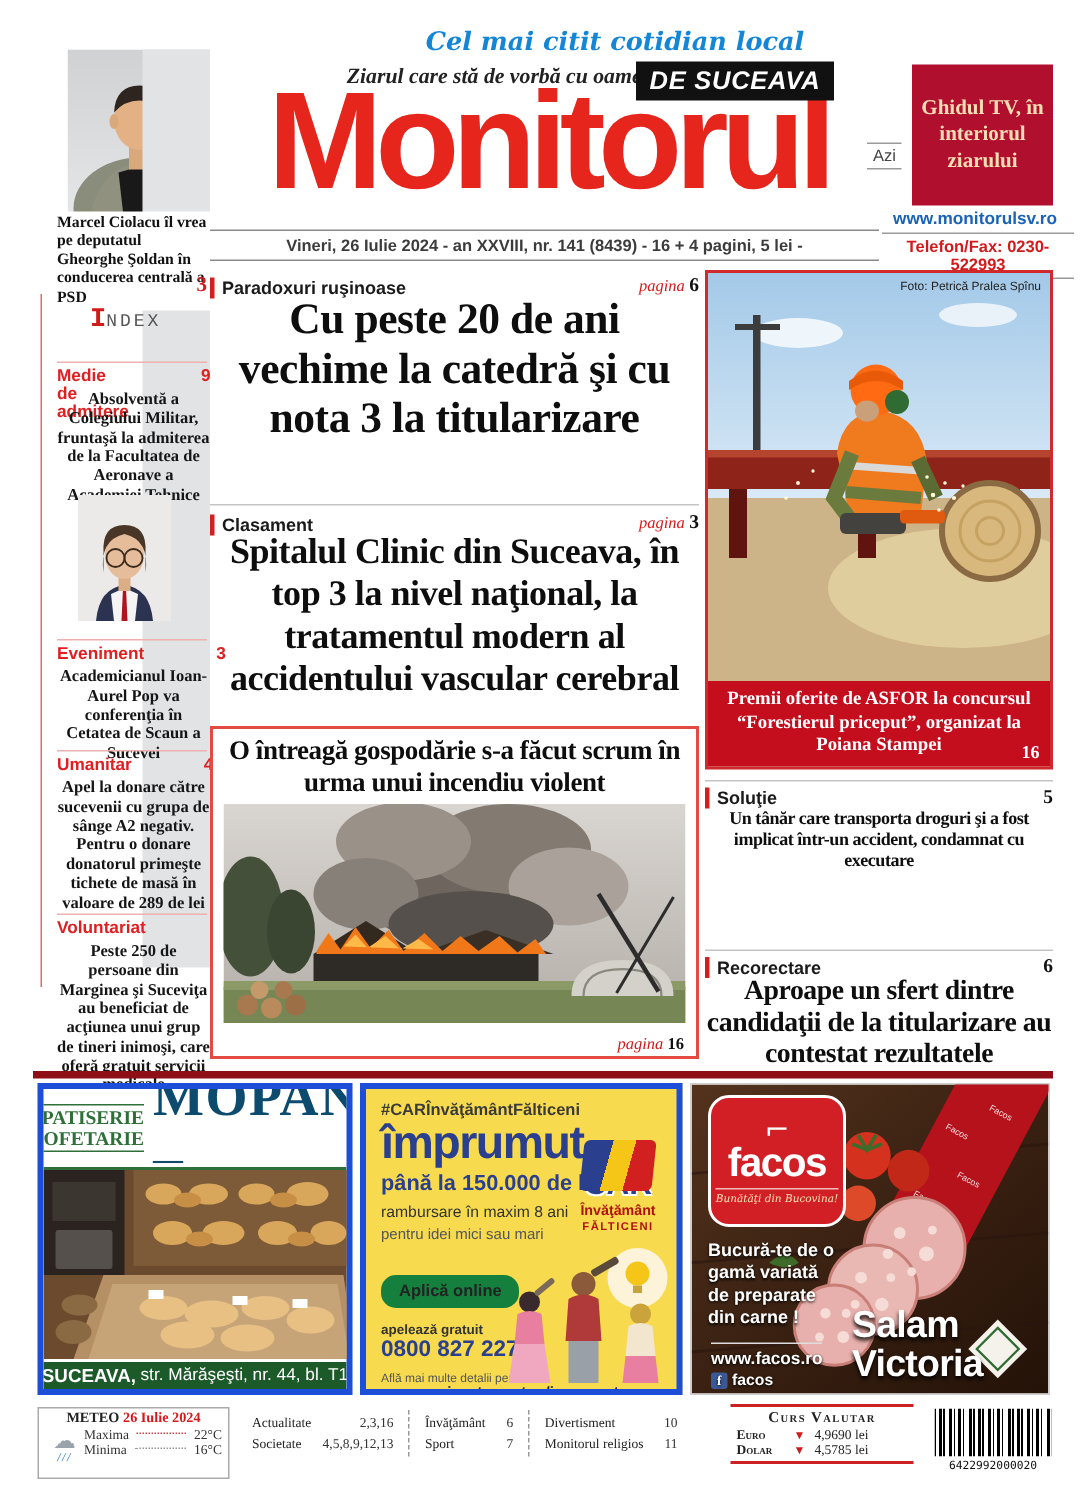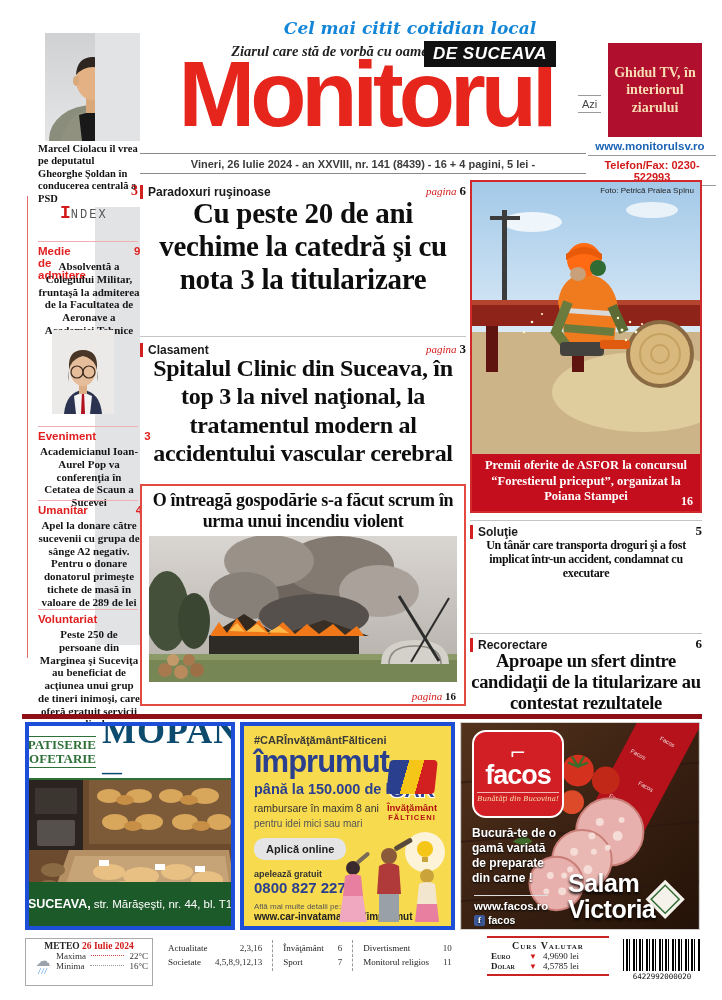--- a/index.html
+++ b/index.html
@@ -92,33 +92,33 @@
   .ad { border: 4px solid #1d4ed8; overflow: hidden; }
   .mopan { left: 25px; top: 722px; width: 210px; height: 208px; background: #fff; }
   .mopan-head { height: 54px; display: flex; align-items: center; justify-content: center;
     gap: 6px; border-bottom: 2px solid #2f7038; }
   .mopan-sub { font-family: "Liberation Serif", serif; font-weight: bold; color: #2f7038;
     font-size: 13px; line-height: 1.05; text-align: right; border-top: 1px solid #2f7038;
     border-bottom: 1px solid #2f7038; padding: 1px 0; }
   .mopan-brand { font-family: "Liberation Serif", serif; font-weight: bold;
     color: #0c4a6e; font-size: 36px; letter-spacing: 1px; }
   .mopan-brand:after { content: "—"; font-size: 20px; vertical-align: 6px; }
-  .mopan-bar { position: absolute; bottom: 0; left: 0; right: 0; height: 44px;
+  .mopan-bar { position: absolute; bottom: 0; left: 0; right: 0; height: 18px;
     background: #1d5a2a; color: #fff; display: flex; align-items: center;
     justify-content: center; font-size: 11.5px; white-space: nowrap; }
   .mopan-bar b { font-size: 12.5px; margin-right: 3px; }
 
   .car { left: 240px; top: 722px; width: 215px; height: 208px; background: #f7da4e; padding: 8px 10px; }
   .car-hash { font-weight: bold; font-size: 11px; color: #3a3a3a; }
   .car-title { color: #2b3f8f; font-weight: bold; font-size: 31px; letter-spacing: -1px; line-height: 1.05; }
   .car-sub { color: #2b3f8f; font-weight: bold; font-size: 14.5px; margin-top: 2px; }
   .car-l1 { font-size: 10.5px; color: #333; margin-top: 5px; }
   .car-l2 { font-size: 10px; color: #555; margin-top: 4px; }
-  .car-btn { display: inline-block; background: #e5e5e5; border-radius: 10px;
-    font-weight: bold; font-size: 11px; color: #222; padding: 5px 12px; margin-top: 9px; }
+  .car-btn { display: inline-block; background: #15803d; border-radius: 10px;
+    font-weight: bold; font-size: 11px; color: #222; padding: 5px 12px; margin-top: 21px; }
   .car-call { font-weight: bold; font-size: 9px; color: #333; margin-top: 9px; }
   .car-phone { color: #2b3f8f; font-weight: bold; font-size: 15px; }
   .car-det { font-size: 8px; color: #555; margin-top: 6px; }
   .car-url { font-weight: bold; font-size: 10px; color: #222; }
   .car-logo { position: absolute; top: 34px; right: 8px; width: 62px; text-align: center; }
   .car-flag { width: 48px; height: 34px; margin: 0 auto;
     background: linear-gradient(100deg, #2b3f8f 0 36%, #f5c518 36% 64%, #d21f1f 64% 100%);
     border-radius: 4px; transform: skewX(-6deg); }
   .car-word { font-weight: bold; font-size: 21px; color: #2b3f8f; margin-top: -16px;
     text-shadow: -1px -1px 0 #fff, 1px -1px 0 #fff, -1px 1px 0 #fff, 1px 1px 0 #fff; }

